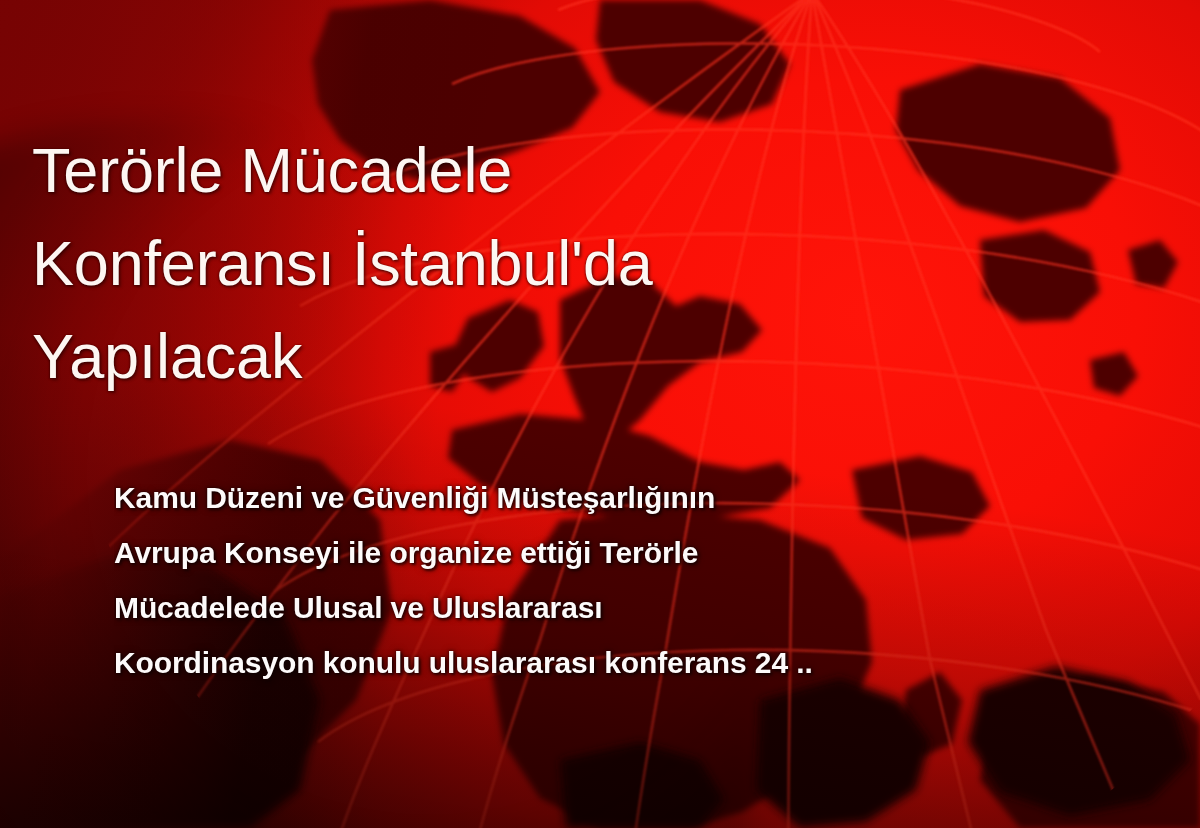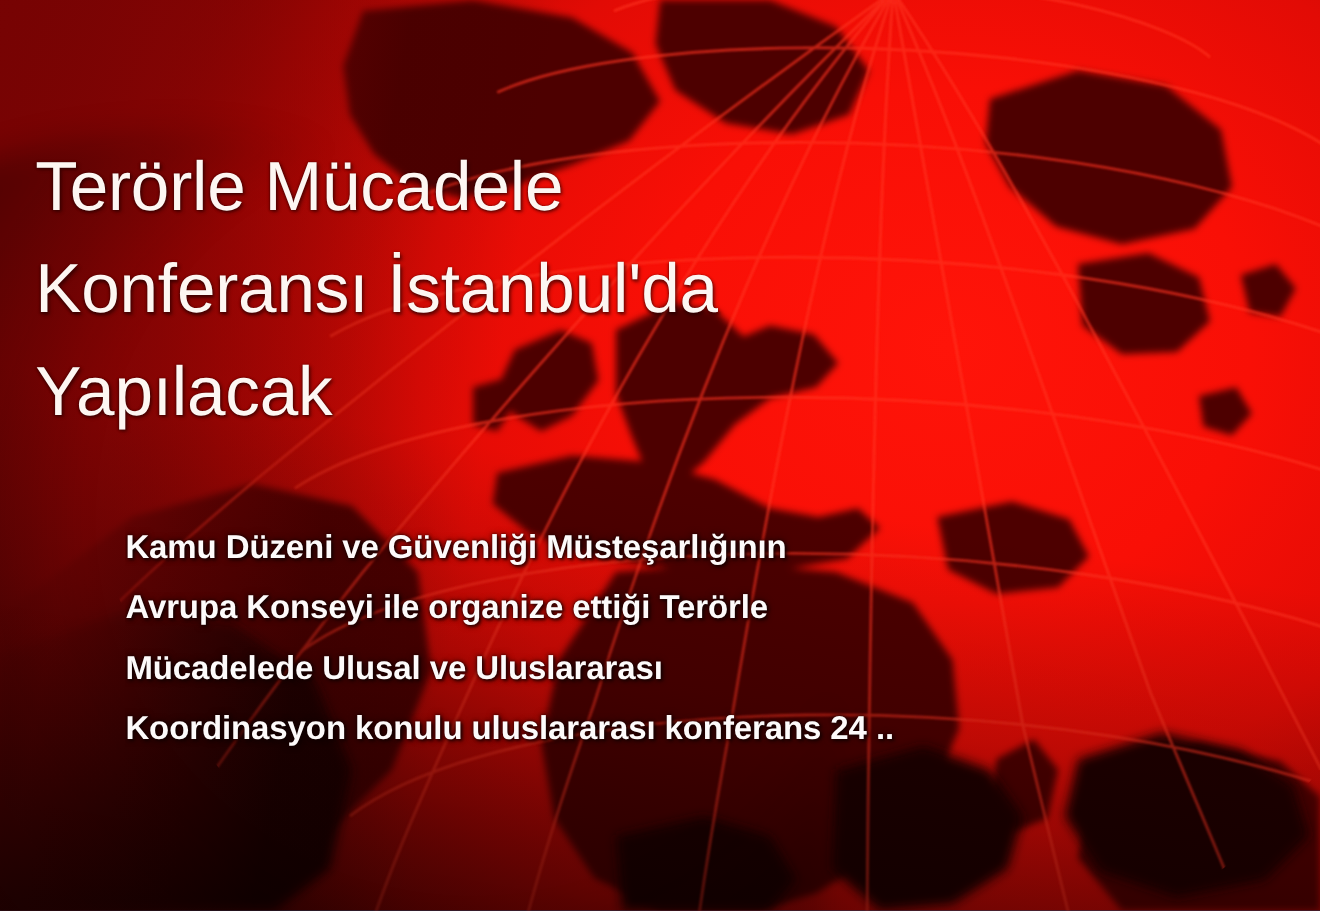--- a/index.html
+++ b/index.html
@@ -10,21 +10,21 @@
   }
   body {
     font-family: "Liberation Sans", sans-serif;
   }
 
   .news-card {
     position: relative;
     width: 1200px;
     height: 828px;
     overflow: hidden;
-    background: #0369a1;
+    background: #737373;
   }
 
   
   .bg-layer {
     position: absolute;
     inset: 0;
     pointer-events: none;
   }
 
   

